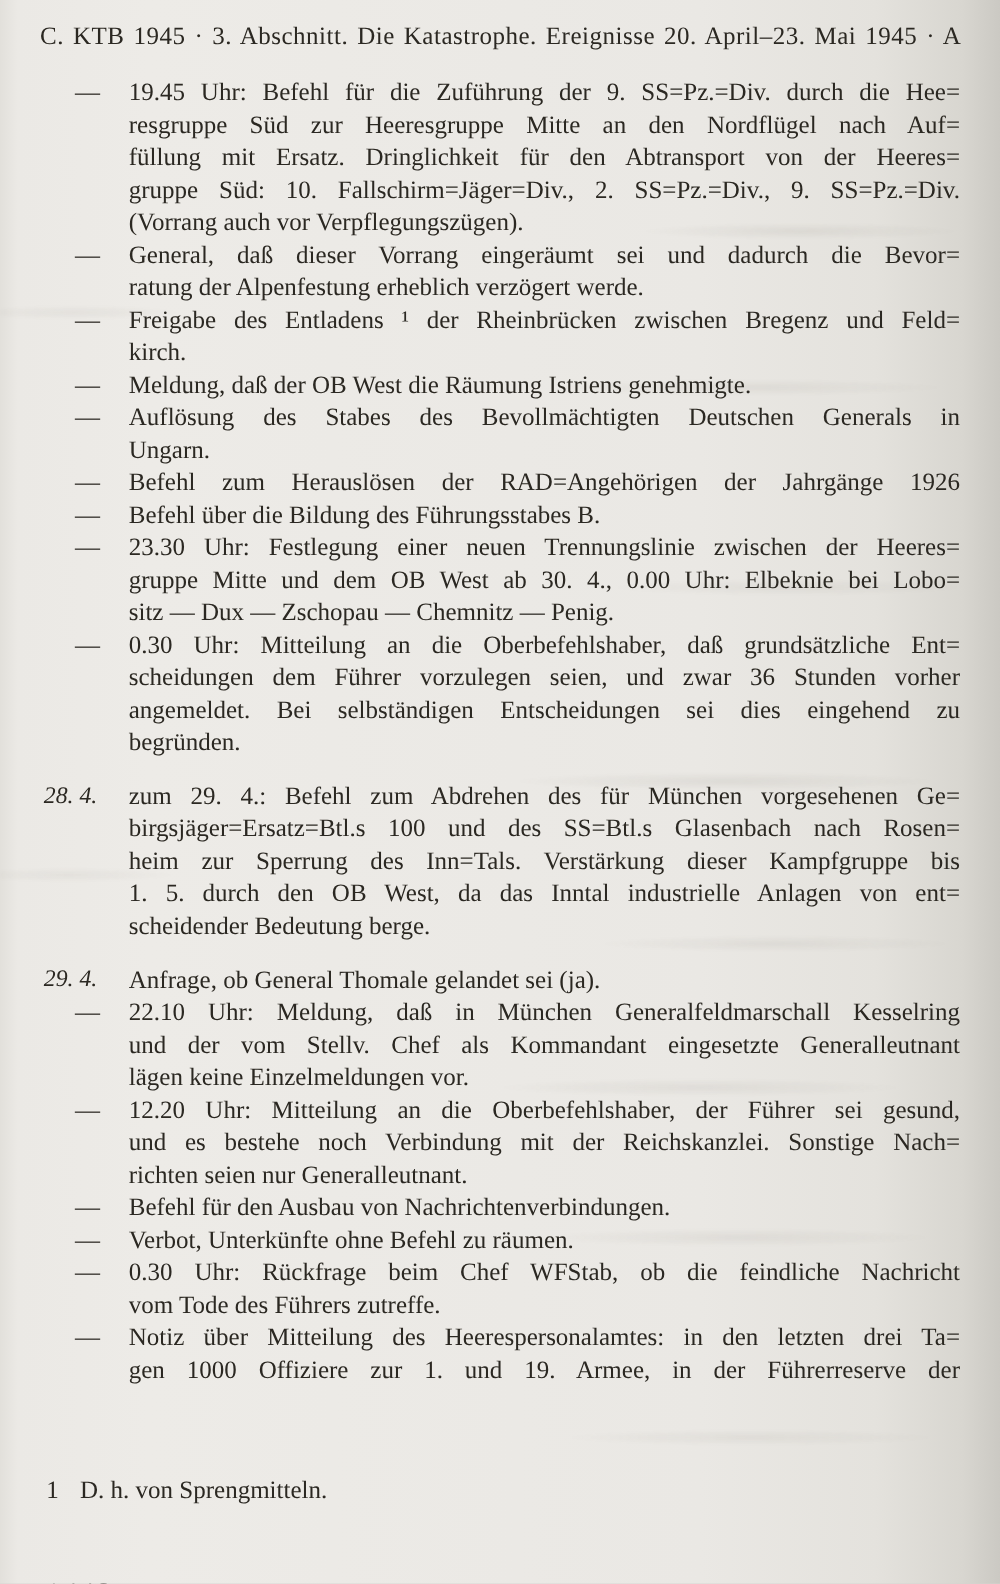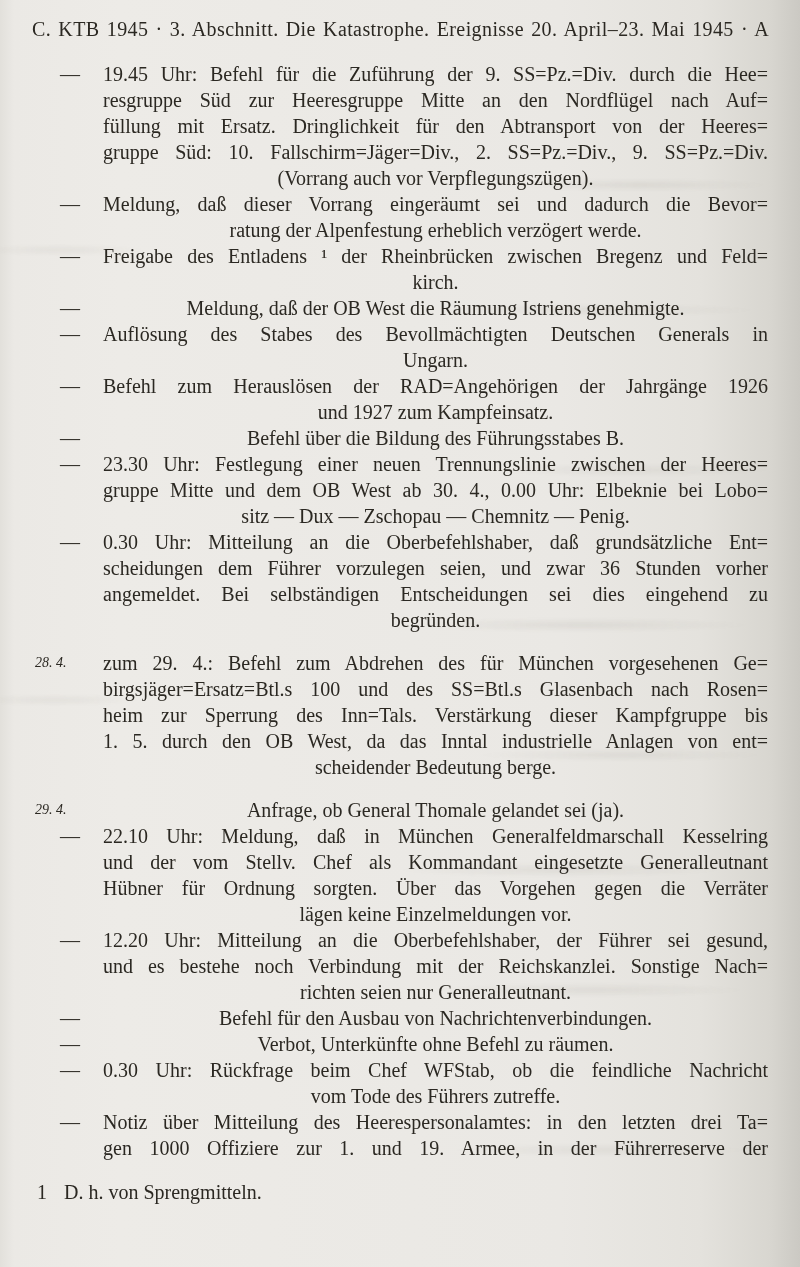--- a/index.html
+++ b/index.html
@@ -33,22 +33,22 @@
   .header{
     position:absolute;left:32px;top:16px;width:737px;
     font-size:19px;letter-spacing:0.4px;word-spacing:1.5px;
     height:30px;line-height:28px;overflow:hidden;
   }
   .content{position:absolute;left:35px;top:61px;width:733px;}
   .entry{position:relative;padding-left:68px;}
   .entry.gap{margin-top:17px;}
   .marker{position:absolute;top:0;height:26px;line-height:26px;font-size:20px;}
   .marker.dash{left:25px;}
-  .marker.date{left:0;font-style:italic;font-size:14px;}
-  .tline{height:26px;line-height:26px;font-size:20px;overflow:hidden;text-align:center;}
+  .marker.date{left:0;font-style:italic;font-size:19px;}
+  .tline{height:26px;line-height:26px;font-size:20px;overflow:hidden;}
   .just{text-align:justify;}
   .just::after{content:"";display:inline-block;width:100%;height:0;}
   .lead{}
   .footnote{position:absolute;left:37px;top:1180px;font-size:20px;line-height:24px;}
   .fn-marker{display:inline-block;width:27px;}
   .page-number{position:absolute;left:36px;top:1216px;font-size:25px;letter-spacing:1px;margin-top:46px;}
 </style>
 </head>
 <body>
 
@@ -64,21 +64,21 @@
           <div class="tline just">19.45 Uhr: Befehl für die Zuführung der 9. SS=Pz.=Div. durch die Hee=</div>
           <div class="tline just">resgruppe Süd zur Heeresgruppe Mitte an den Nordflügel nach Auf=</div>
           <div class="tline just">füllung mit Ersatz. Dringlichkeit für den Abtransport von der Heeres=</div>
           <div class="tline just">gruppe Süd: 10. Fallschirm=Jäger=Div., 2. SS=Pz.=Div., 9. SS=Pz.=Div.</div>
           <div class="tline">(Vorrang auch vor Verpflegungszügen).</div>
         </div>
       </div>
       <div class="entry">
         <div class="marker dash">—</div>
         <div>
-          <div class="tline just">Meldung, daß dieser Vorrang eingeräumt sei und dadurch die Bevor=</div>
+          <div class="tline just">General, daß dieser Vorrang eingeräumt sei und dadurch die Bevor=</div>
           <div class="tline">ratung der Alpenfestung erheblich verzögert werde.</div>
         </div>
       </div>
       <div class="entry">
         <div class="marker dash">—</div>
         <div>
           <div class="tline just">Freigabe des Entladens ¹ der Rheinbrücken zwischen Bregenz und Feld=</div>
           <div class="tline">kirch.</div>
         </div>
       </div>
@@ -92,21 +92,20 @@
         <div class="marker dash">—</div>
         <div>
           <div class="tline just">Auflösung des Stabes des Bevollmächtigten Deutschen Generals in</div>
           <div class="tline">Ungarn.</div>
         </div>
       </div>
       <div class="entry">
         <div class="marker dash">—</div>
         <div>
           <div class="tline just">Befehl zum Herauslösen der RAD=Angehörigen der Jahrgänge 1926</div>
-          <div class="tline">und 1927 zum Kampfeinsatz.</div>
         </div>
       </div>
       <div class="entry">
         <div class="marker dash">—</div>
         <div>
           <div class="tline">Befehl über die Bildung des Führungsstabes B.</div>
         </div>
       </div>
       <div class="entry">
         <div class="marker dash">—</div>
@@ -139,21 +138,20 @@
         <div class="marker date">29. 4.</div>
         <div>
           <div class="tline">Anfrage, ob General Thomale gelandet sei (ja).</div>
         </div>
       </div>
       <div class="entry">
         <div class="marker dash">—</div>
         <div>
           <div class="tline just">22.10 Uhr: Meldung, daß in München Generalfeldmarschall Kesselring</div>
           <div class="tline just">und der vom Stellv. Chef als Kommandant eingesetzte Generalleutnant</div>
-          <div class="tline just">Hübner für Ordnung sorgten. Über das Vorgehen gegen die Verräter</div>
           <div class="tline">lägen keine Einzelmeldungen vor.</div>
         </div>
       </div>
       <div class="entry">
         <div class="marker dash">—</div>
         <div>
           <div class="tline just">12.20 Uhr: Mitteilung an die Oberbefehlshaber, der Führer sei gesund,</div>
           <div class="tline just">und es bestehe noch Verbindung mit der Reichskanzlei. Sonstige Nach=</div>
           <div class="tline">richten seien nur Generalleutnant.</div>
         </div>

